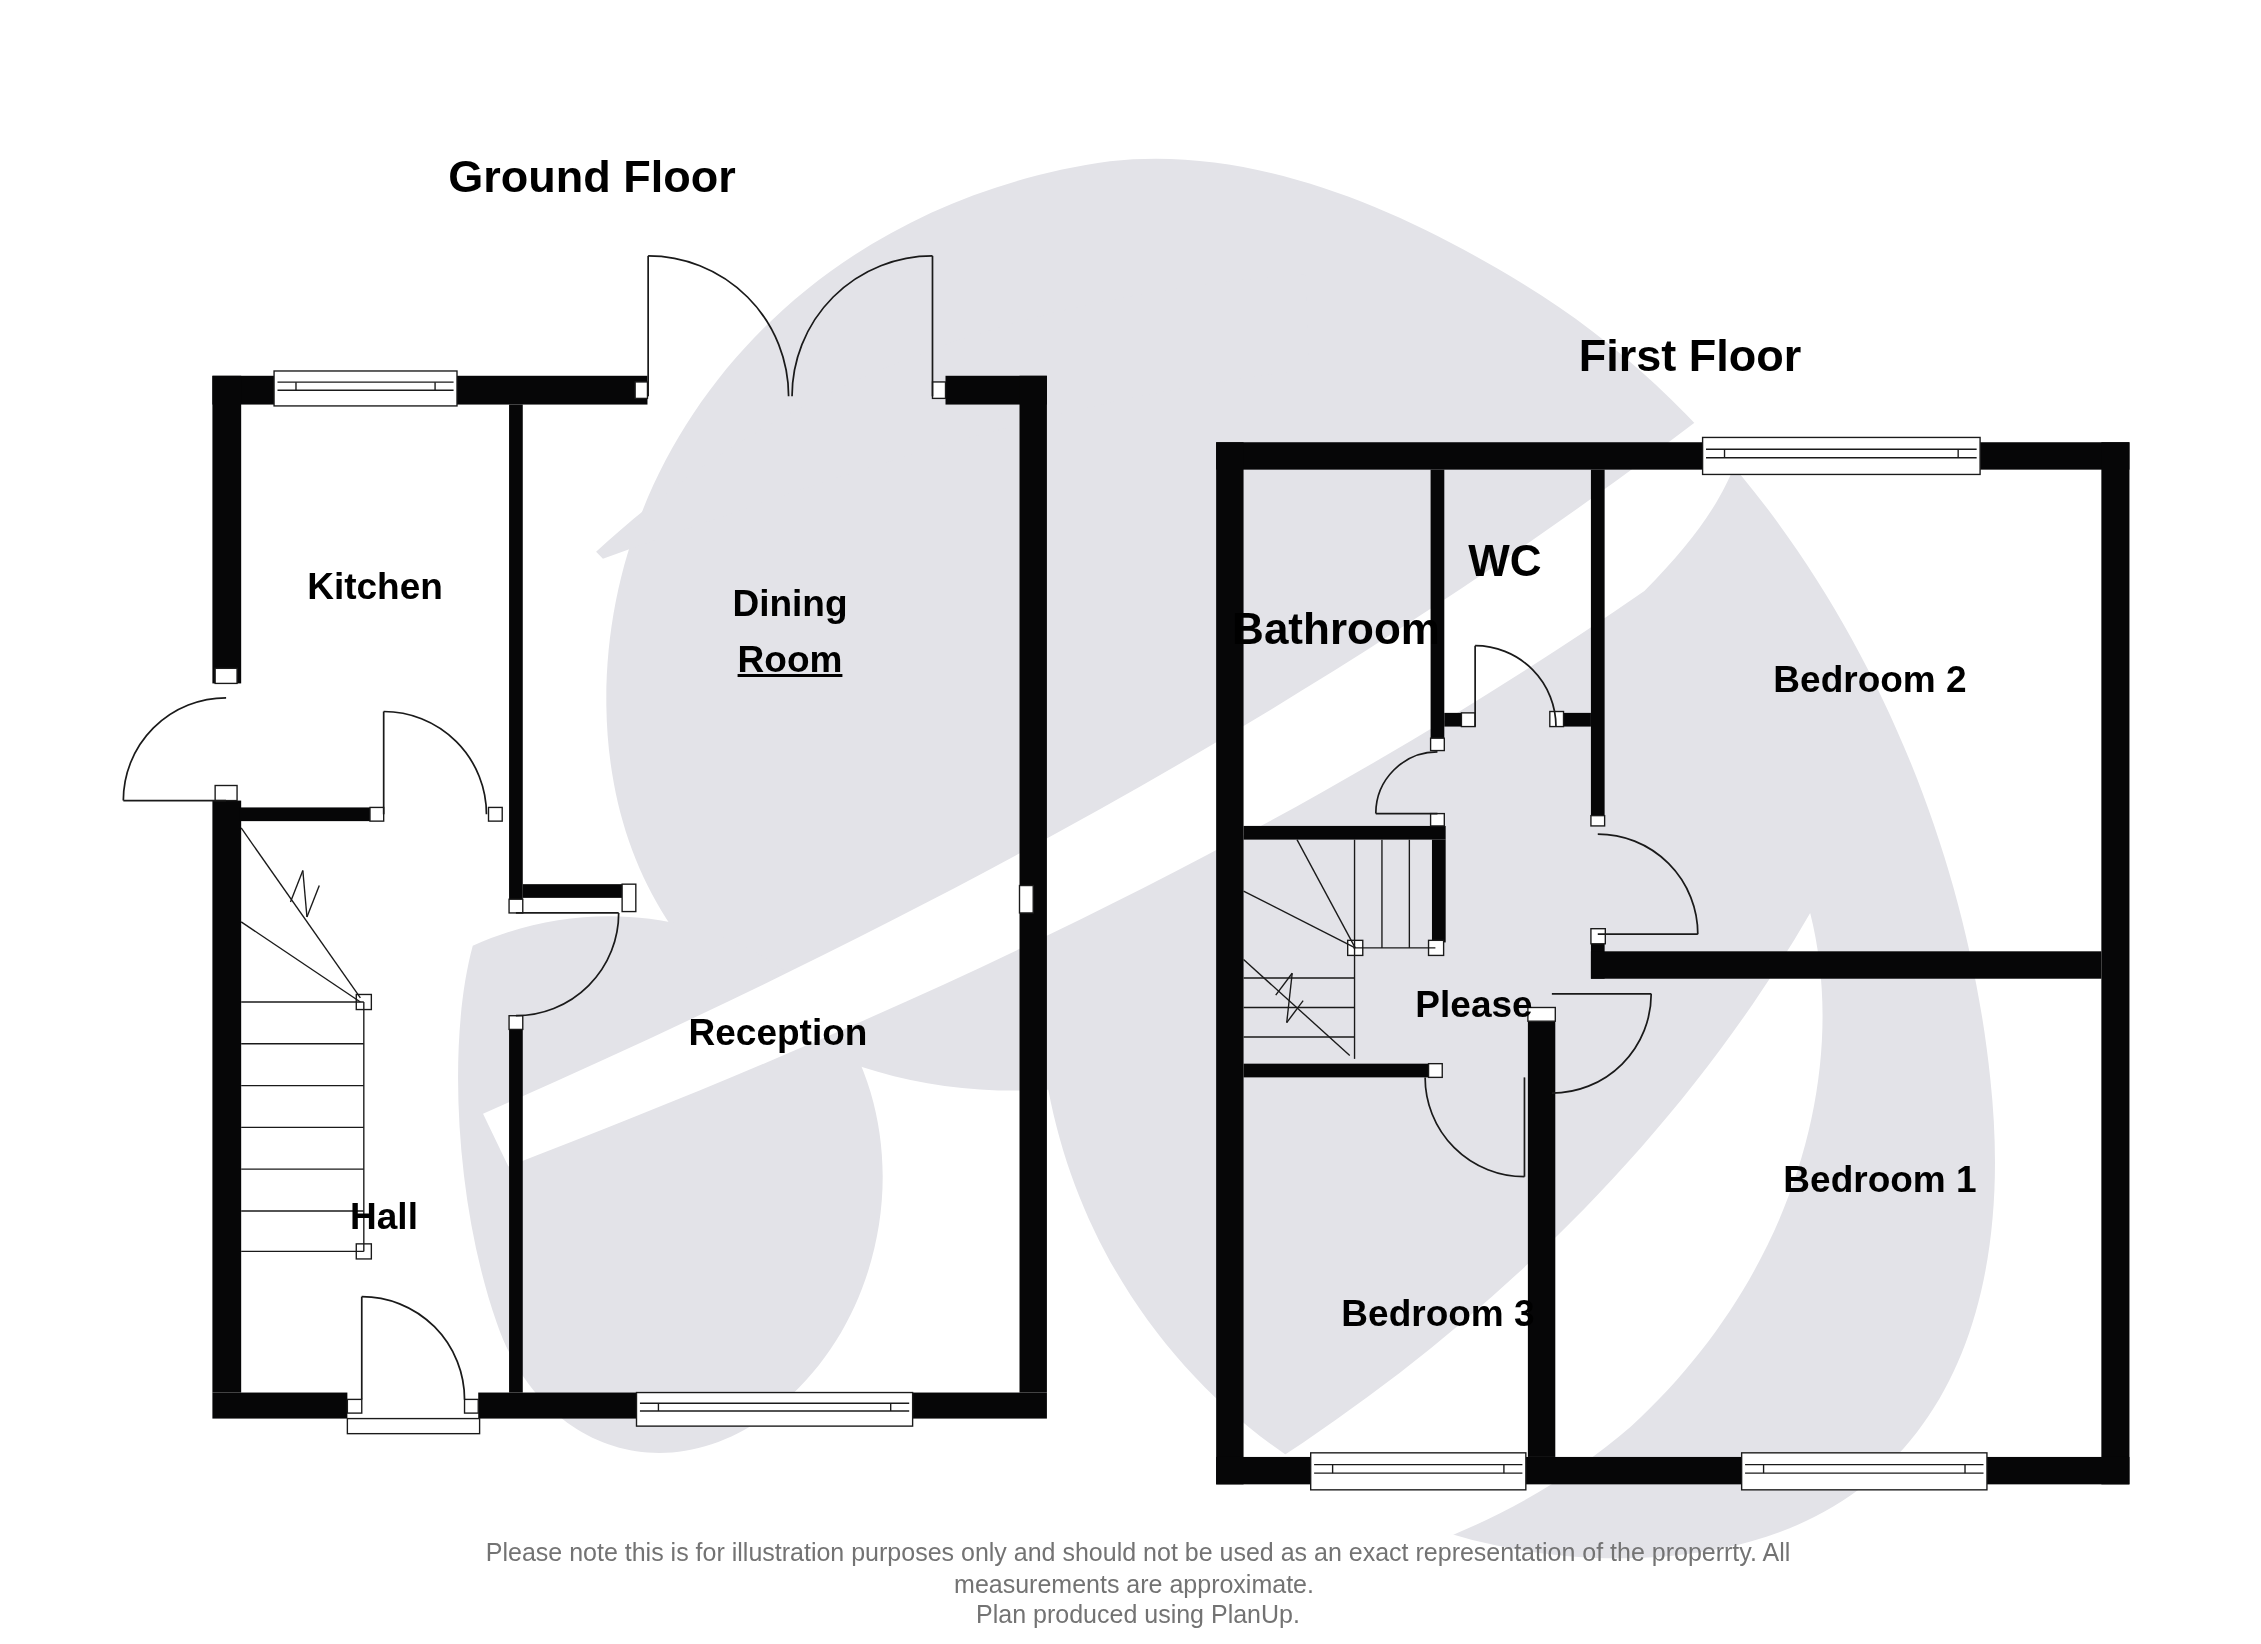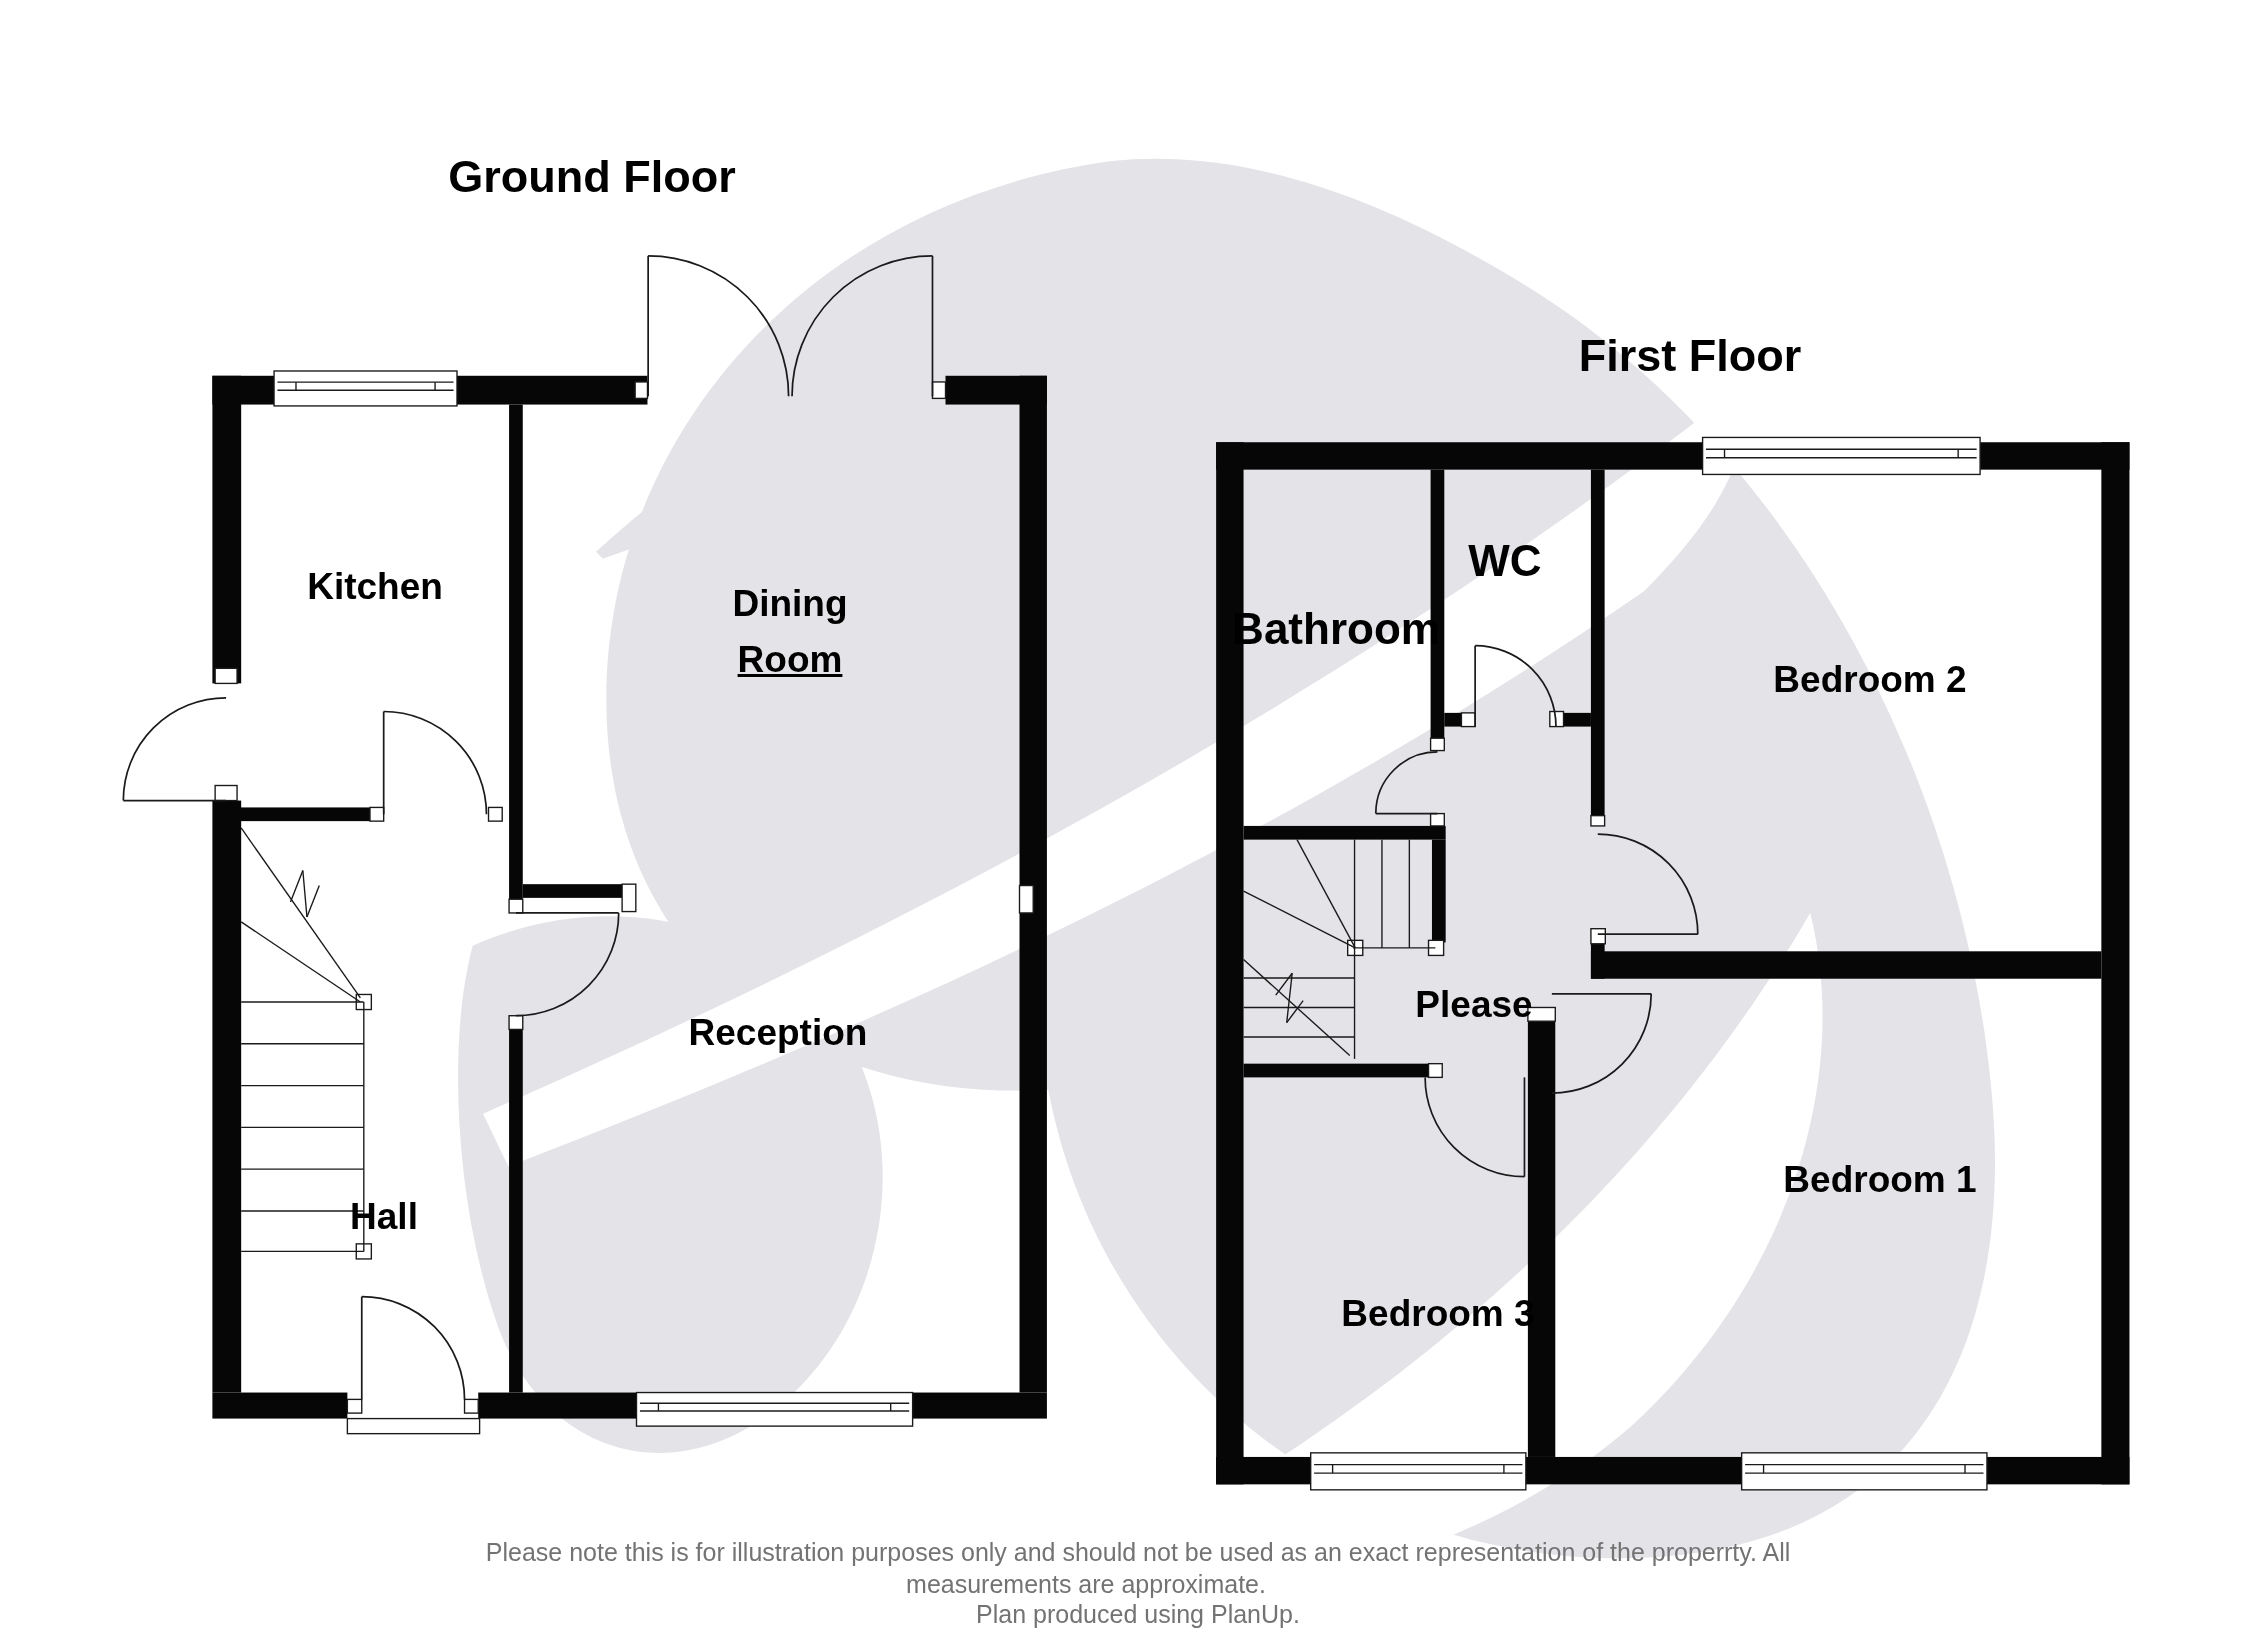--- a/index.html
+++ b/index.html
@@ -165,16 +165,16 @@
   <div class="label room" style="left:384px;top:1217px;">Hall</div>
 
   <div class="label room-sm" style="left:1336px;top:629px;">Bathroom</div>
   <div class="label room-sm" style="left:1505px;top:561px;">WC</div>
   <div class="label room" style="left:1870px;top:680px;">Bedroom 2</div>
   <div class="label room" style="left:1474px;top:1005px;">Please</div>
   <div class="label room" style="left:1880px;top:1180px;">Bedroom 1</div>
   <div class="label room" style="left:1438px;top:1314px;">Bedroom 3</div>
 
   <div class="footer-line" style="left:1138px;top:1552px;">Please note this is for illustration purposes only and should not be used as an exact representation of the properrty. All</div>
-  <div class="footer-line" style="left:1086px;top:1584px;">measurements are approximate.</div>
+  <div class="footer-line" style="left:1134px;top:1584px;">measurements are approximate.</div>
   <div class="footer-line" style="left:1138px;top:1614px;text-align:center;">Plan produced using PlanUp.</div>
 </div>
 
 
 </body></html>

